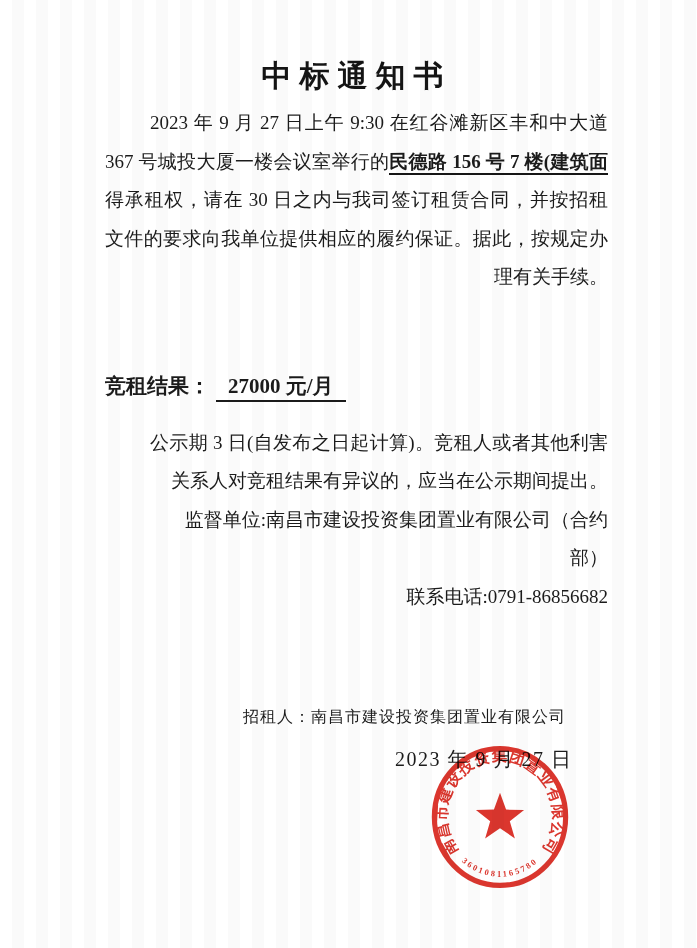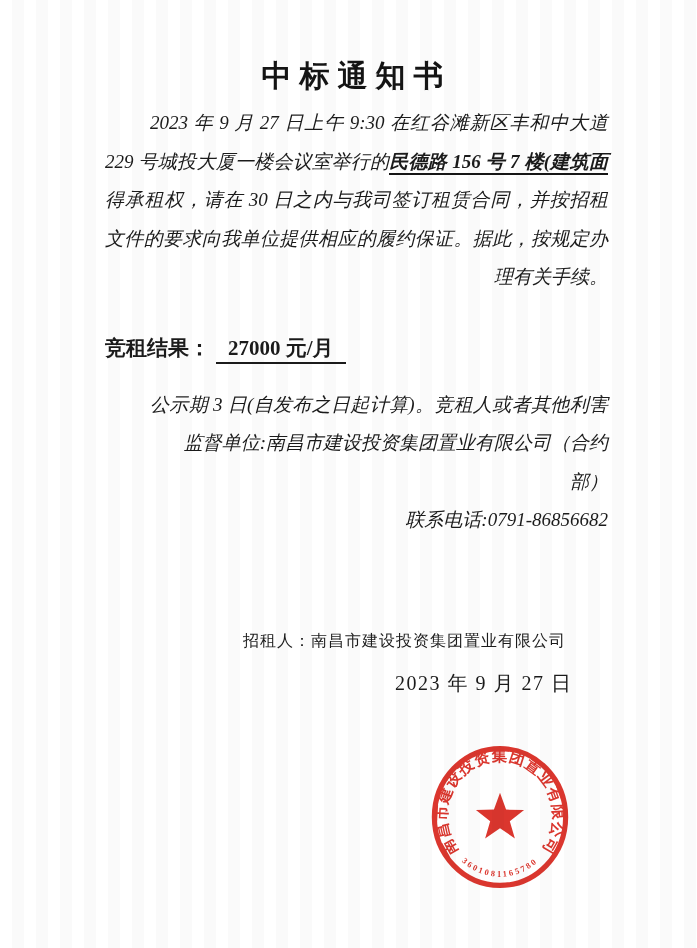--- a/index.html
+++ b/index.html
@@ -22,27 +22,27 @@
     font-size:30px; font-weight:700;
     letter-spacing:8px;
     line-height:40px;
     color:#141414;
   }
 
   .addressee { margin-top:60px; font-size:22px; font-weight:700; line-height:30px; }
   .addr-name { border-bottom:2px solid #1b1b1b; padding:0 8px 1px 2px; }
   .addr-colon { margin-left:2px; }
 
-  .para { margin-top:8px; font-size:19px; line-height:38.5px;font-style:italic; }
+  .para { margin-top:8px; font-size:19px; line-height:38.5px; }
   .jline { text-align:right; }
   .jline.just { text-align:justify; text-align-last:justify; }
   .jline.ind { text-indent:45px; }
   .hl { font-weight:700; border-bottom:2px solid #161616; padding-bottom:1px; }
 
-  .result-line { margin-top:36px; font-size:21px; font-weight:700; line-height:30px; }
+  .result-line { margin-top:74px; font-size:21px; font-weight:700; line-height:30px; }
   .result-value { border-bottom:2px solid #1b1b1b; padding:0 12px 2px 12px; margin-left:6px; }
 
   .notice { margin-top:23px; }
 
   .signer-line {
     margin-top:86px; padding-left:138px;
     font-size:16px; line-height:30px; letter-spacing:1px;
   }
   .date-line {
     margin-top:12px; padding-left:290px;
@@ -60,32 +60,33 @@
 <body>
 
 <div class="page">
   <div class="doc">
 
     <h1 class="title">中标通知书</h1>
 
 
     <div class="para">
         <div class="jline just ind"><span>2023 年 9 月 27 日上午 9:30 在红谷滩新区丰和中大道</span></div>
-        <div class="jline just"><span>229 号城投大厦一楼会议室举行的</span><span class="hl">民德路 156 号 7 楼(建筑面</span></div>
+        <div class="jline just"><span>367 号城投大厦一楼会议室举行的</span><span class="hl">民德路 156 号 7 楼(建筑面</span></div>
         <div class="jline just"><span>得承租权，请在 30 日之内与我司签订租赁合同，并按招租</span></div>
         <div class="jline just"><span>文件的要求向我单位提供相应的履约保证。据此，按规定办</span></div>
         <div class="jline"><span>理有关手续。</span></div>
       </div>
 
     <div class="result-line">
       <span>竞租结果：</span><span class="result-value">27000 元/月</span>
     </div>
 
     <div class="para notice">
         <div class="jline just ind"><span>公示期 3 日(自发布之日起计算)。竞租人或者其他利害</span></div>
+        <div class="jline"><span>关系人对竞租结果有异议的，应当在公示期间提出。</span></div>
         <div class="jline ind"><span>监督单位:南昌市建设投资集团置业有限公司（合约部）</span></div>
         <div class="jline ind"><span>联系电话:0791-86856682</span></div>
       </div>
 
     <div class="signer-line">
       <span>招租人：</span><span>南昌市建设投资集团置业有限公司</span>
     </div>
 
     <div class="date-line">2023 年 9 月 27 日</div>
   </div>

